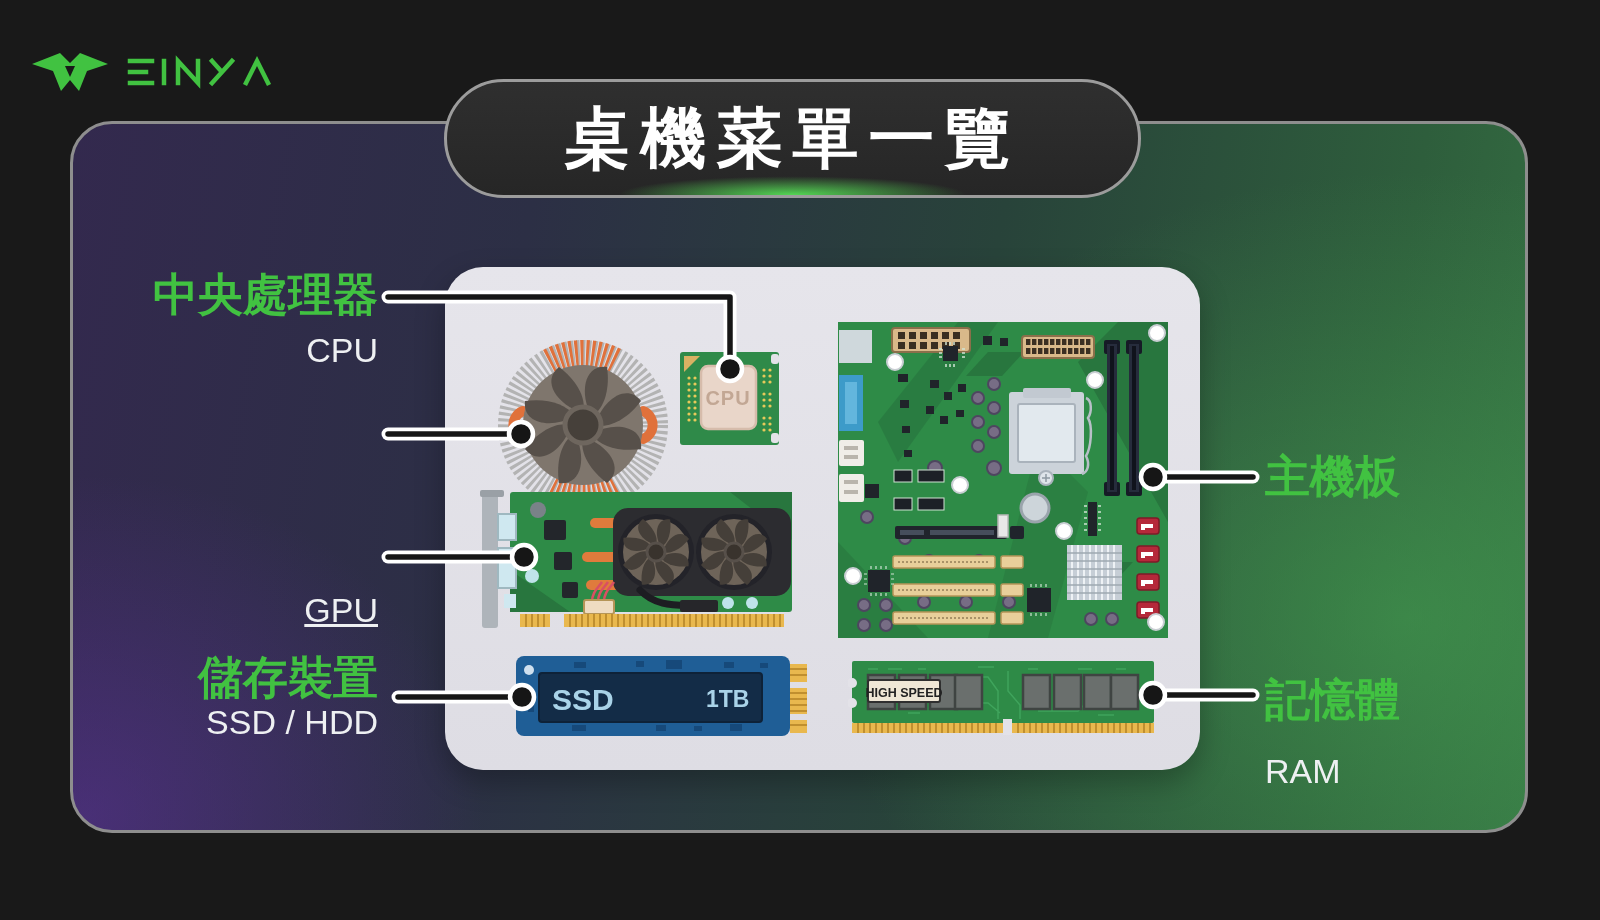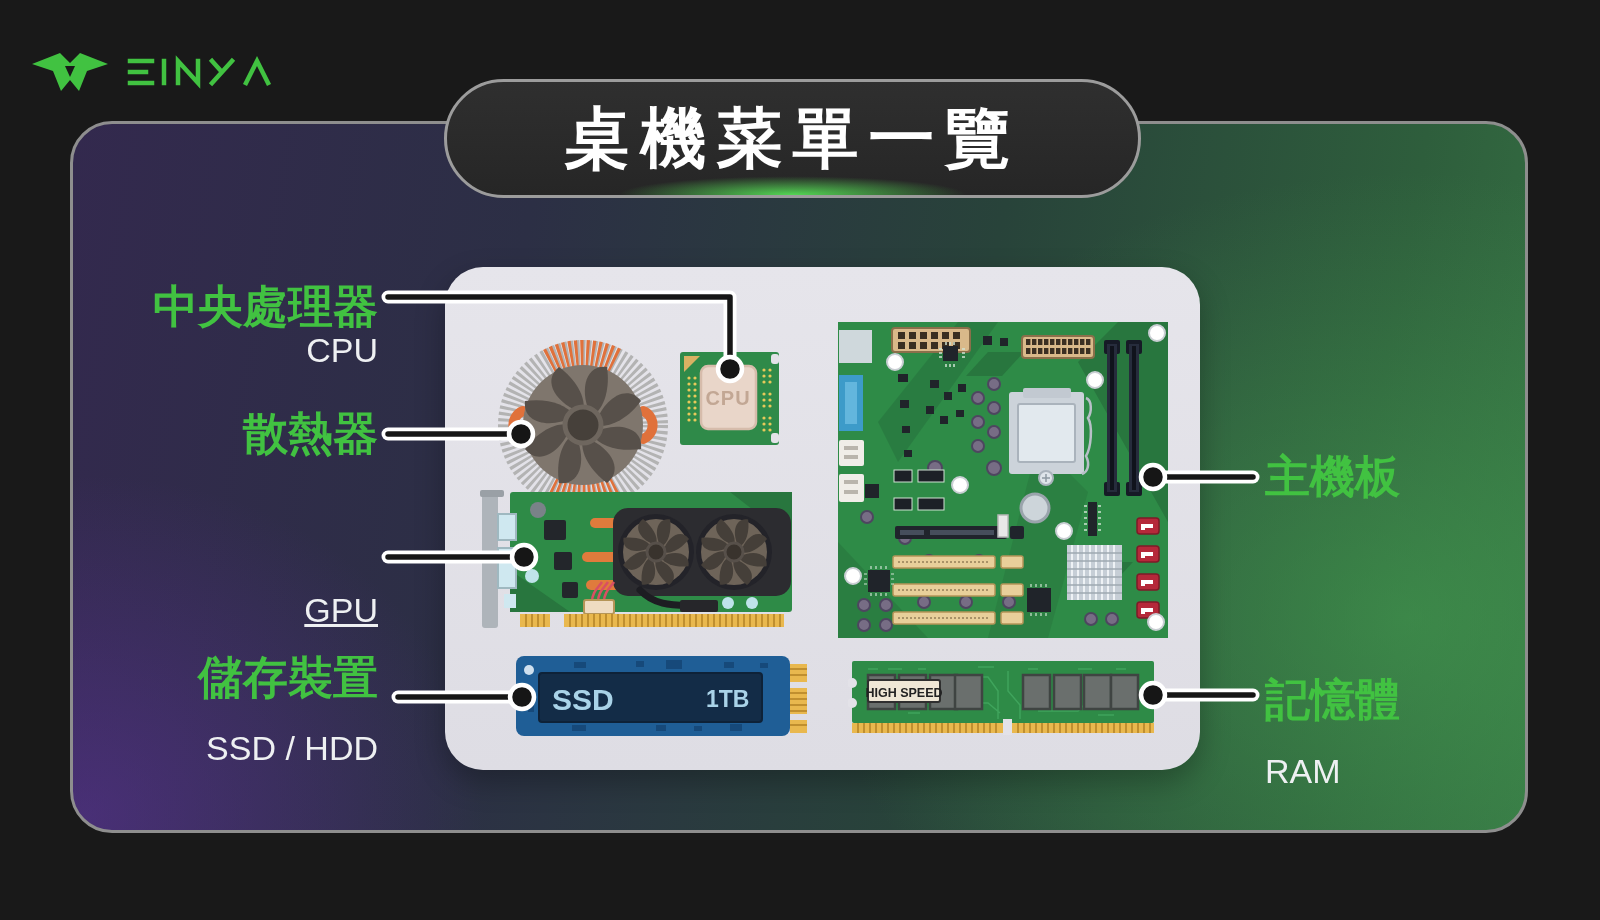--- a/index.html
+++ b/index.html
@@ -500,25 +500,24 @@
       <circle cx="730" cy="369" r="12"></circle>
       <circle cx="521" cy="434" r="12"></circle>
       <circle cx="524" cy="557" r="12"></circle>
       <circle cx="522" cy="697" r="12"></circle>
       <circle cx="1153" cy="477" r="12"></circle>
       <circle cx="1153" cy="695" r="12"></circle>
     </g>
   </svg>
 
   <div class="left-col" style="top:0;height:920px;">
-    <div class="lbl zh" style="top:284px;">中央處理器</div>
+    <div class="lbl zh" style="top:272px;">中央處理器</div>
     <div class="lbl en" style="top:333px;">CPU</div>
-    <div class="lbl zh" style="top:411px;">散熱器</div>
     <div class="lbl en" style="top:593px;text-decoration:underline;">GPU</div>
     <div class="lbl zh" style="top:655px;">儲存裝置</div>
-    <div class="lbl en" style="top:731px;">SSD / HDD</div>
+    <div class="lbl en" style="top:705px;">SSD / HDD</div>
   </div>
 
   <div class="lbl zh" style="left:1265px;top:454px;">主機板</div>
   <div class="lbl zh" style="left:1265px;top:677px;">記憶體</div>
   <div class="lbl en" style="left:1265px;top:754px;">RAM</div>
 
 </div>
 
 </body></html>

